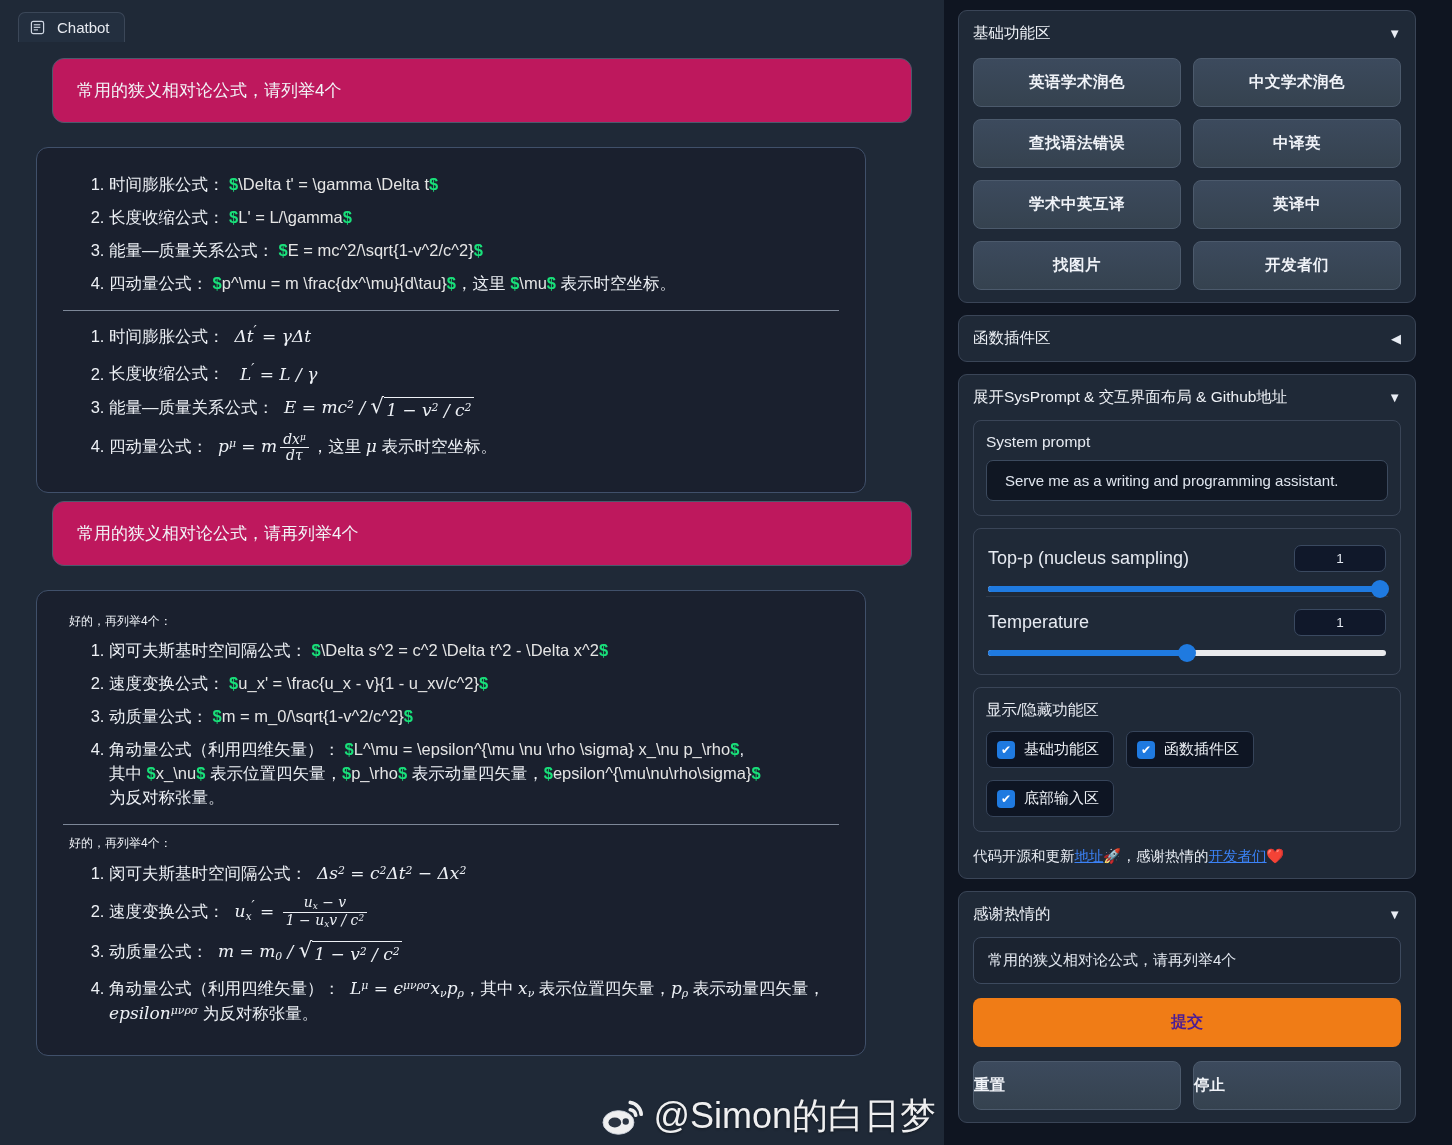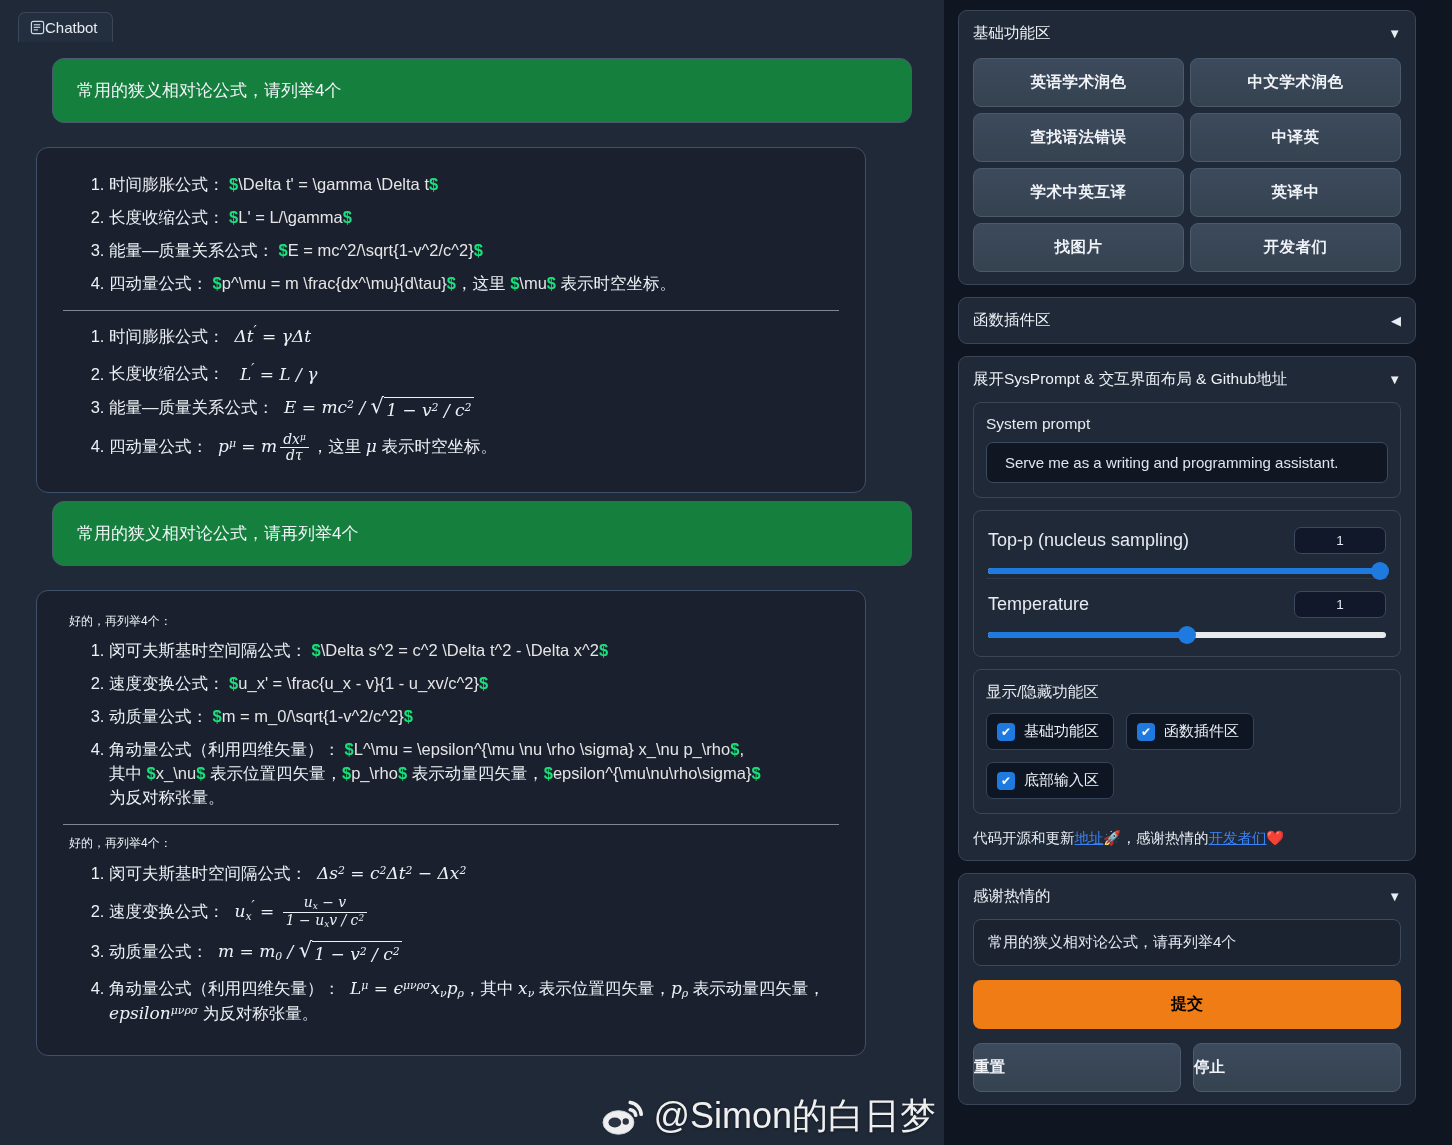--- a/index.html
+++ b/index.html
@@ -8,32 +8,32 @@
     background: #0f1521;
     font-family: "Liberation Sans", sans-serif;
     overflow: hidden;
   }
   .app { display: flex; width: 1452px; height: 1145px; gap: 14px; }
 
   
   .chat-col { width: 944px; height: 1145px; background: #1f2937; position: relative; }
   .tabstrip { height: 42px; padding: 6px 0 0 18px; display: flex; align-items: flex-end; }
   .tab {
-    display: flex; align-items: center; gap: 0;
+    display: flex; align-items: center; gap: 12px;
     background: #232f3f; border: 1px solid #3b4758; border-bottom: none;
     border-radius: 7px 7px 0 0; padding: 7px 14px 7px 11px;
     color: #e7eaf0; font-size: 15px; line-height: 1;
   }
   .tab-icon { width: 15px; height: 15px; position: relative; display: inline-block; }
   .tab-icon svg { display:block; }
   .chat-body { padding: 8px 16px 0 16px; height: 1100px; overflow: hidden; }
 
   .bubble-user {
     margin: 8px 16px 0 36px;
-    background: #15803d; border: 1px solid #4b5a6d; border-radius: 12px;
+    background: #be185d; border: 1px solid #4b5a6d; border-radius: 12px;
     padding: 20px 24px; color: #f2f4f8; font-size: 17px;
   }
   .bubble-bot {
     margin: 24px 62px 0 20px;
     background: #1a202e; border: 1px solid #40506a; border-radius: 12px;
     padding: 16px 26px 20px 26px; color: #eef1f6; font-size: 16.5px;
   }
   .bot-lead { margin: 6px 0 4px 6px; font-size: 12px; color:#eef1f6; }
   ol.src, ol.ren { margin: 2px 0 2px 24px; padding-left: 22px; }
   ol.src > li, ol.ren > li { margin: 9px 0; line-height: 1.45; }
@@ -55,21 +55,21 @@
   .sqrt .rad { font-size: 1.25em; line-height: .95; }
   .sqrt .body { border-top: 1px solid #eef1f6; padding: 0 2px; margin-top: 1px; }
   .prm { font-size: .8em; vertical-align: 0.55em; }
 
   
   .side-col { width: 480px; padding: 10px 22px 0 0; display: flex; flex-direction: column; gap: 12px; }
   .panel { background: #1f2937; border: 1px solid #3a4557; border-radius: 9px; padding: 12px 14px; }
   .panel-head { display: flex; align-items: center; justify-content: space-between; color: #eef1f6; font-size: 15.5px; }
   .caret { color: #e8ecf3; font-size: 13px; line-height: 1; }
 
-  .btn-grid { display: grid; grid-template-columns: 1fr 1fr; gap: 6px; margin-top: 14px; }
+  .btn-grid { display: grid; grid-template-columns: 1fr 1fr; gap: 12px; margin-top: 14px; }
   .fbtn {
     background: linear-gradient(180deg,#3c4a5d 0%,#35424f 100%);
     border: 1px solid #4c5a6c; border-radius: 8px;
     color: #f0f3f8; font-size: 15.5px; padding: 13px 6px; text-align: center;
     font-weight: 700; letter-spacing: .5px;
   }
 
   .sub-panel { border: 1px solid #3a4557; border-radius: 8px; margin-top: 12px; padding: 12px 12px 14px; }
   .field-label { color: #e7ebf2; font-size: 15.5px; margin-bottom: 9px; }
   .textbox {
@@ -101,21 +101,21 @@
            color: #fff; font-size: 12px; line-height: 1; }
   .foot-note { color: #e7ebf2; font-size: 14.5px; margin-top: 15px; }
   .foot-note a { color: #3b82f6; text-decoration: underline; }
 
   .alt-input {
     background: #1b2330; border: 1px solid #3d4a5e; border-radius: 8px;
     color: #e4e9f1; font-size: 15px; padding: 13px 14px; margin-top: 12px;
   }
   .submit {
     margin-top: 14px; background: #f07c16; border: none; border-radius: 8px;
-    color: #000000; font-size: 16px; font-weight: 700; text-align: center; padding: 14px 0;
+    color: #4c1d95; font-size: 16px; font-weight: 700; text-align: center; padding: 14px 0;
   }
   .dual { display: grid; grid-template-columns: 1fr 1fr; gap: 12px; margin-top: 14px; }
   .gbtn {
     background: linear-gradient(180deg,#3c4a5d 0%,#35424f 100%);
     border: 1px solid #4c5a6c; border-radius: 8px; color: #f0f3f8;
     font-size: 15.5px; font-weight: 700; text-align: left; padding: 13px 0;
   }
 
   
   .watermark {

